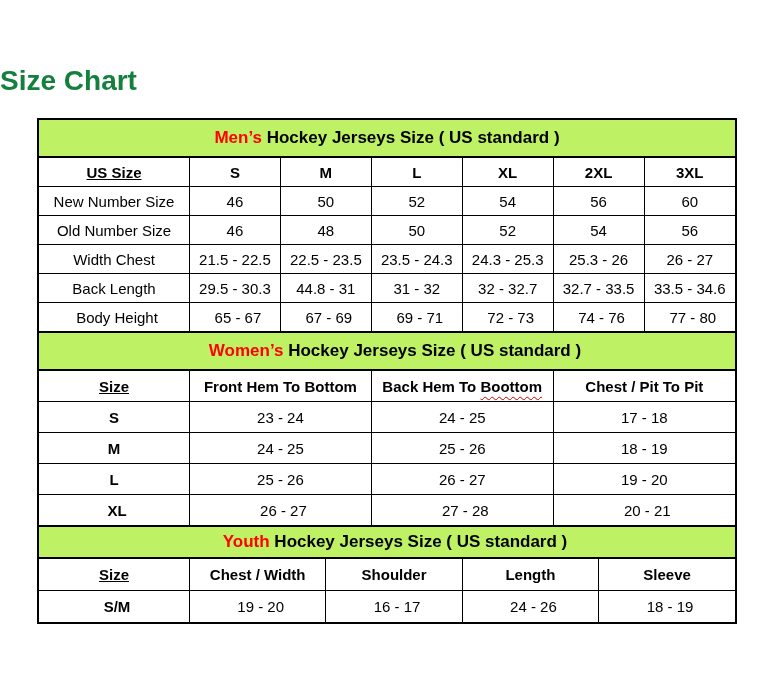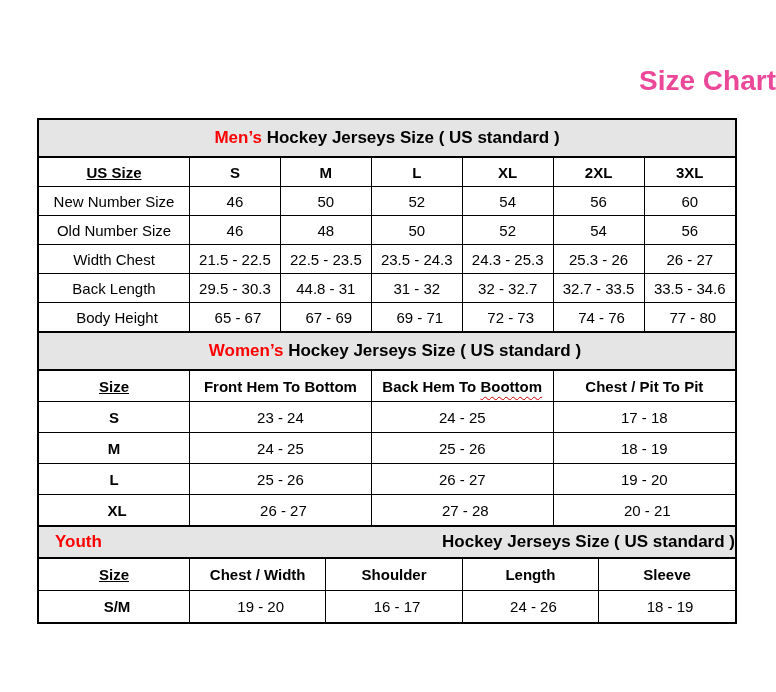--- a/index.html
+++ b/index.html
@@ -5,49 +5,49 @@
   html, body {
     margin: 0; padding: 0;
     width: 776px; height: 692px;
     background: #ffffff;
     font-family: "Liberation Sans", sans-serif;
     color: #000;
     overflow: hidden;
   }
   .page-title {
     margin: 64px 0 0 0;
-    text-align: right;
+    text-align: left;
     font-size: 28px;
     line-height: 34px;
     font-weight: bold;
-    color: #ec4899;
+    color: #15803d;
     letter-spacing: 0px;
   }
   .chart-wrap {
     width: 700px;
     margin: 20px 0 0 37px;
     border: 2px solid #000;
     box-sizing: border-box;
     background: #fff;
   }
   .section { width: 100%; }
   .band {
-    background: #e5e5e5;
+    background: #bef264;
     height: 36px;
     display: flex;
     align-items: center;
     justify-content: center;
     font-weight: bold;
     font-size: 17px;
     border-bottom: 2px solid #000;
     white-space: pre;
   }
   .section + .section .band { border-top: 2px solid #000; padding-left: 16px; }
   .band .hl { color: #ff0000; }
-  .band-youth { height: 30px; justify-content: space-between; }
+  .band-youth { height: 30px; }
   table {
     width: 100%;
     border-collapse: collapse;
     table-layout: fixed;
   }
   th, td {
     border: 1px solid #000;
     text-align: center;
     vertical-align: middle;
     font-size: 15px;

